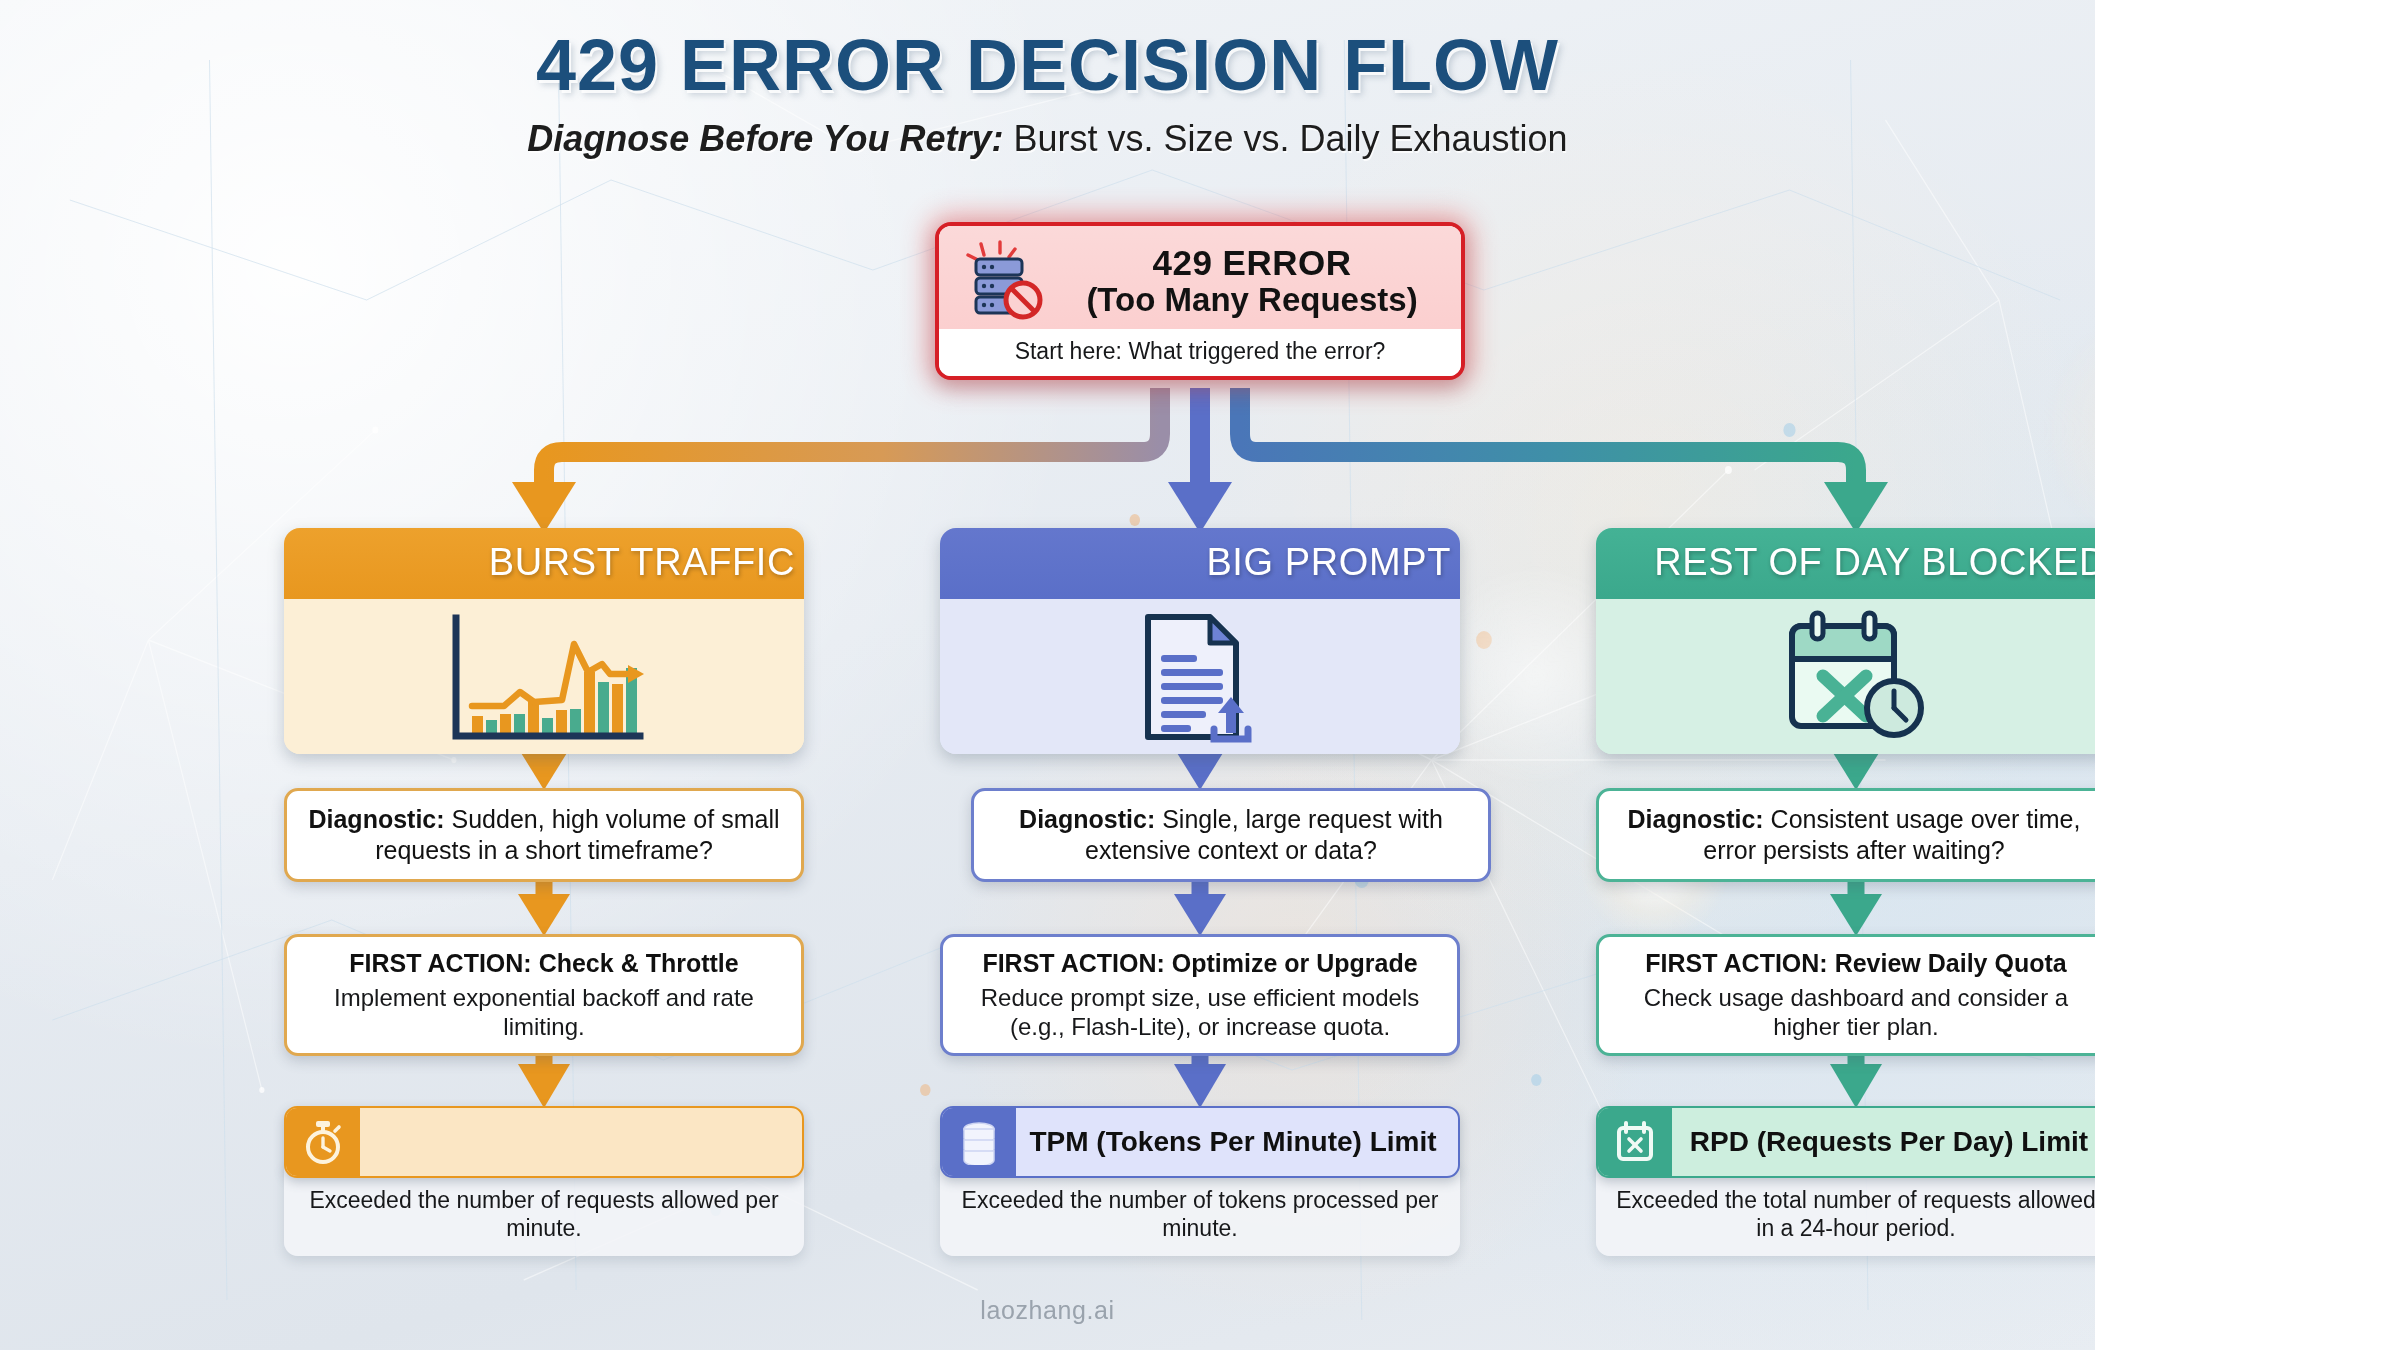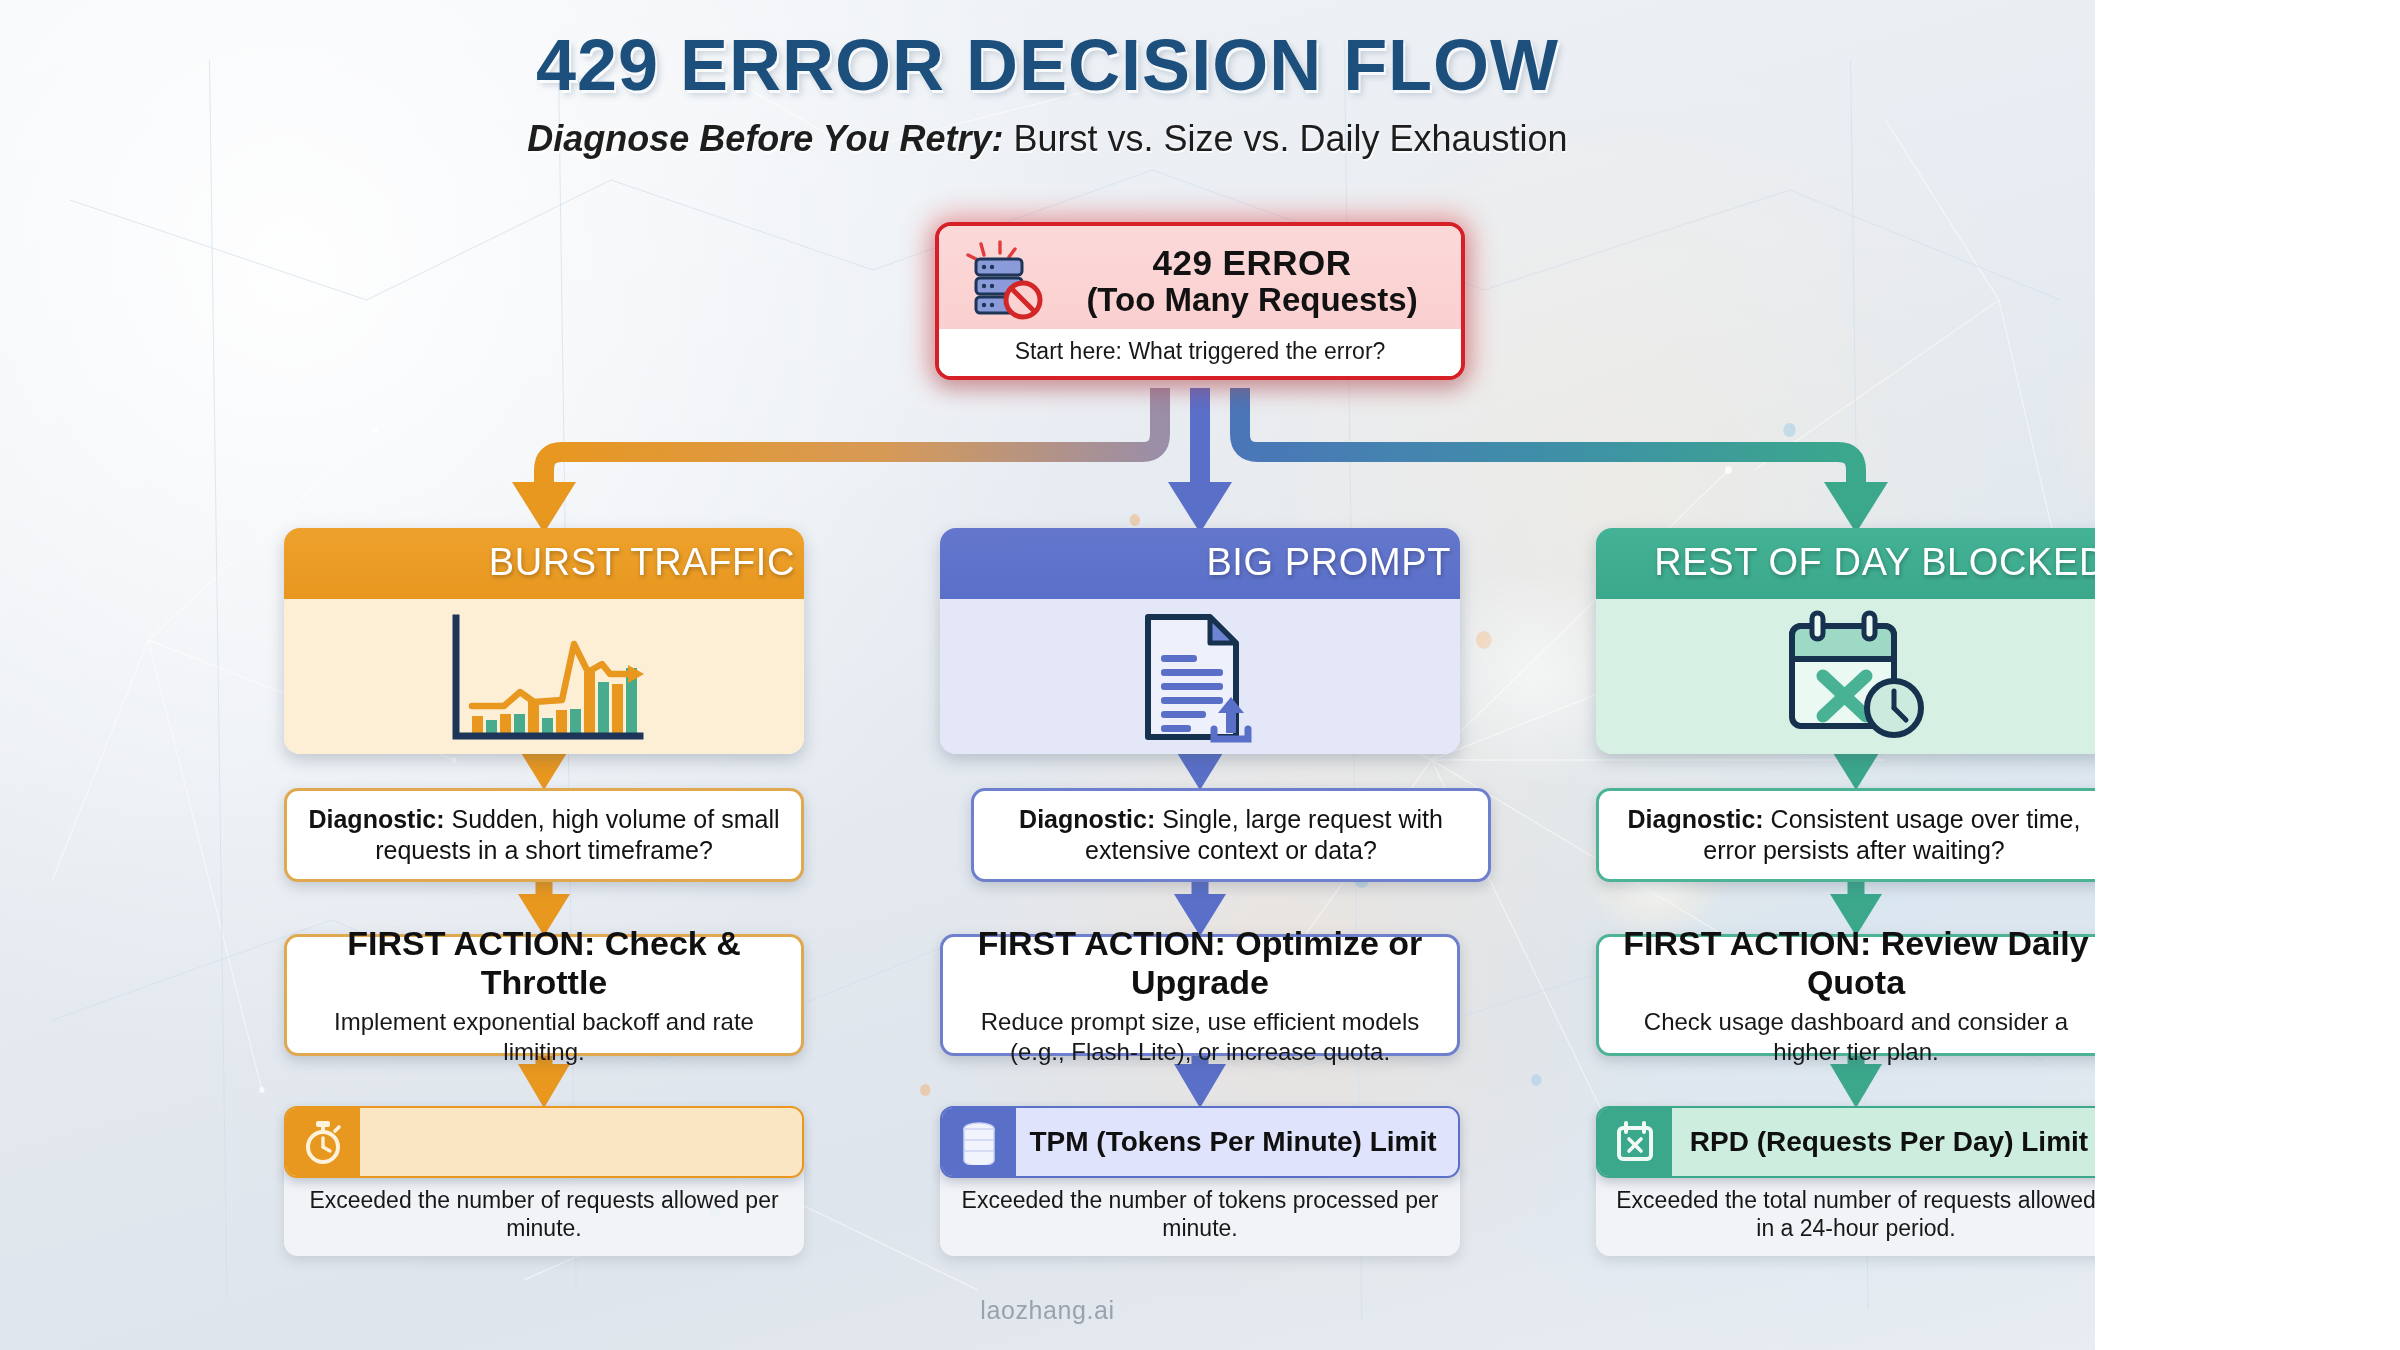--- a/index.html
+++ b/index.html
@@ -80,21 +80,21 @@
   .fbox{
     position:absolute; width:520px; background:#fff;
     border-radius:14px; border:3px solid #ccc;
     box-shadow:0 5px 13px rgba(70,85,105,0.24);
     text-align:center; z-index:4;
     display:flex; flex-direction:column; align-items:center; justify-content:center;
   }
   .diag{ height:94px; padding:6px 16px; font-size:25px; color:#121212; line-height:1.25; }
   .diag b{ font-weight:bold; }
   .act{ height:122px; padding:8px 18px; }
-  .act-title{ font-size:34px; font-weight:bold; color:#101010; margin-bottom:5px; }
+  .act-title{ font-size:25px; font-weight:bold; color:#101010; margin-bottom:5px; }
   .act-desc{ font-size:24px; color:#17181a; line-height:1.22; }
 
   
   .limit-wrap{ position:absolute; width:520px; z-index:4; }
   .limit-note{
     margin-top:-14px;
     background:rgba(243,245,248,0.86);
     border-radius:0 0 14px 14px;
     padding:22px 16px 14px;
     font-size:23px; color:#17181a; text-align:center; line-height:1.22;

